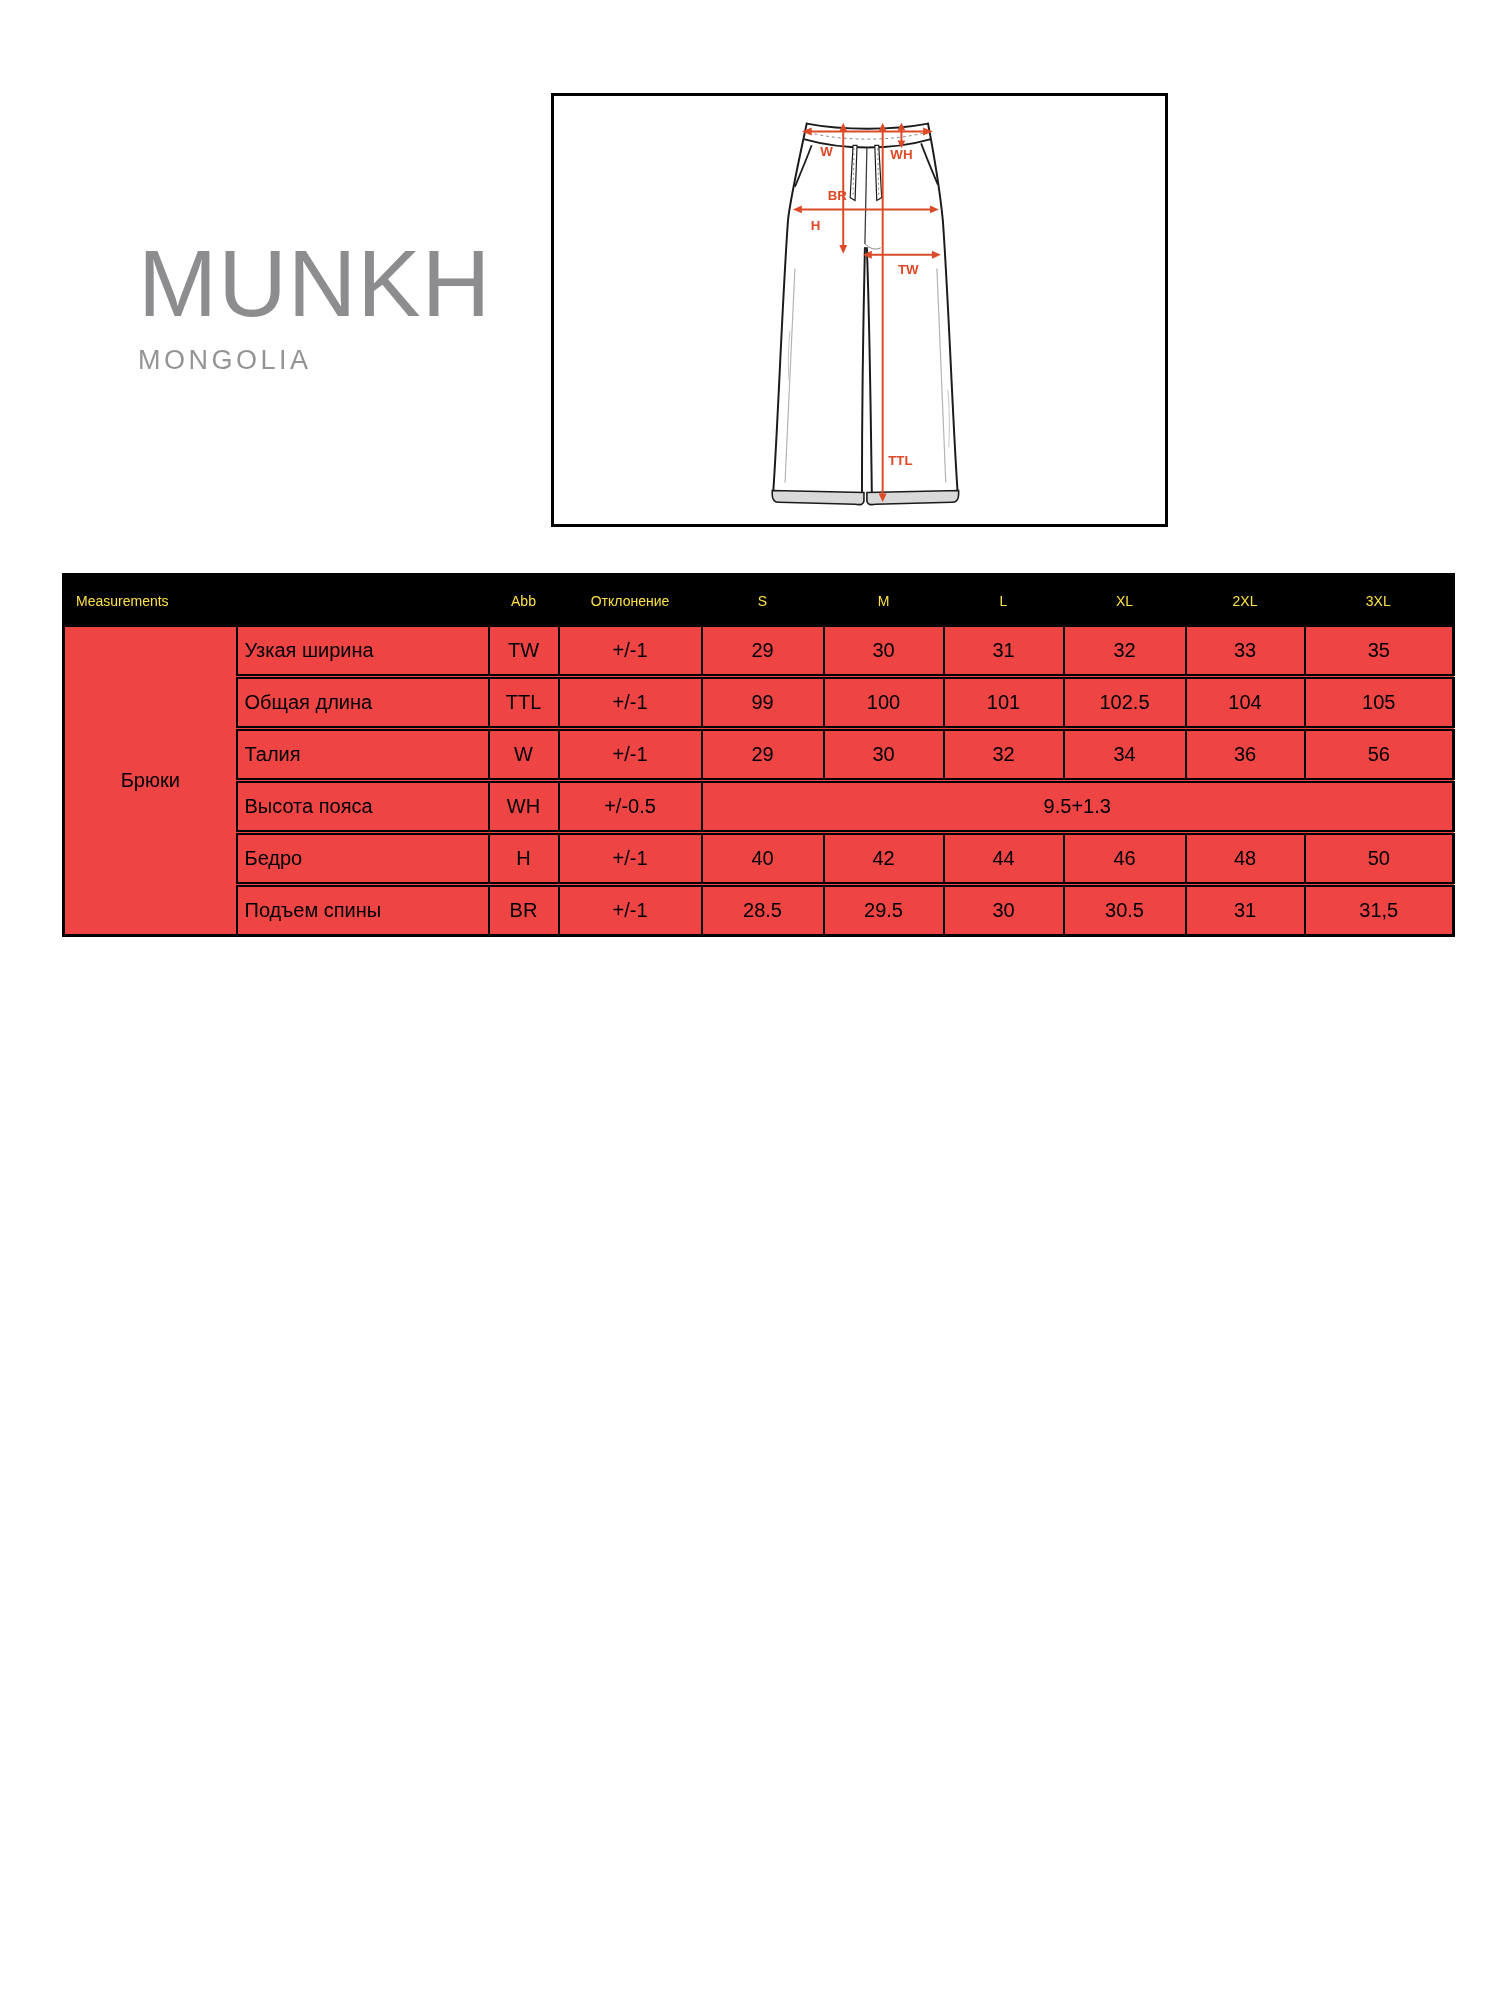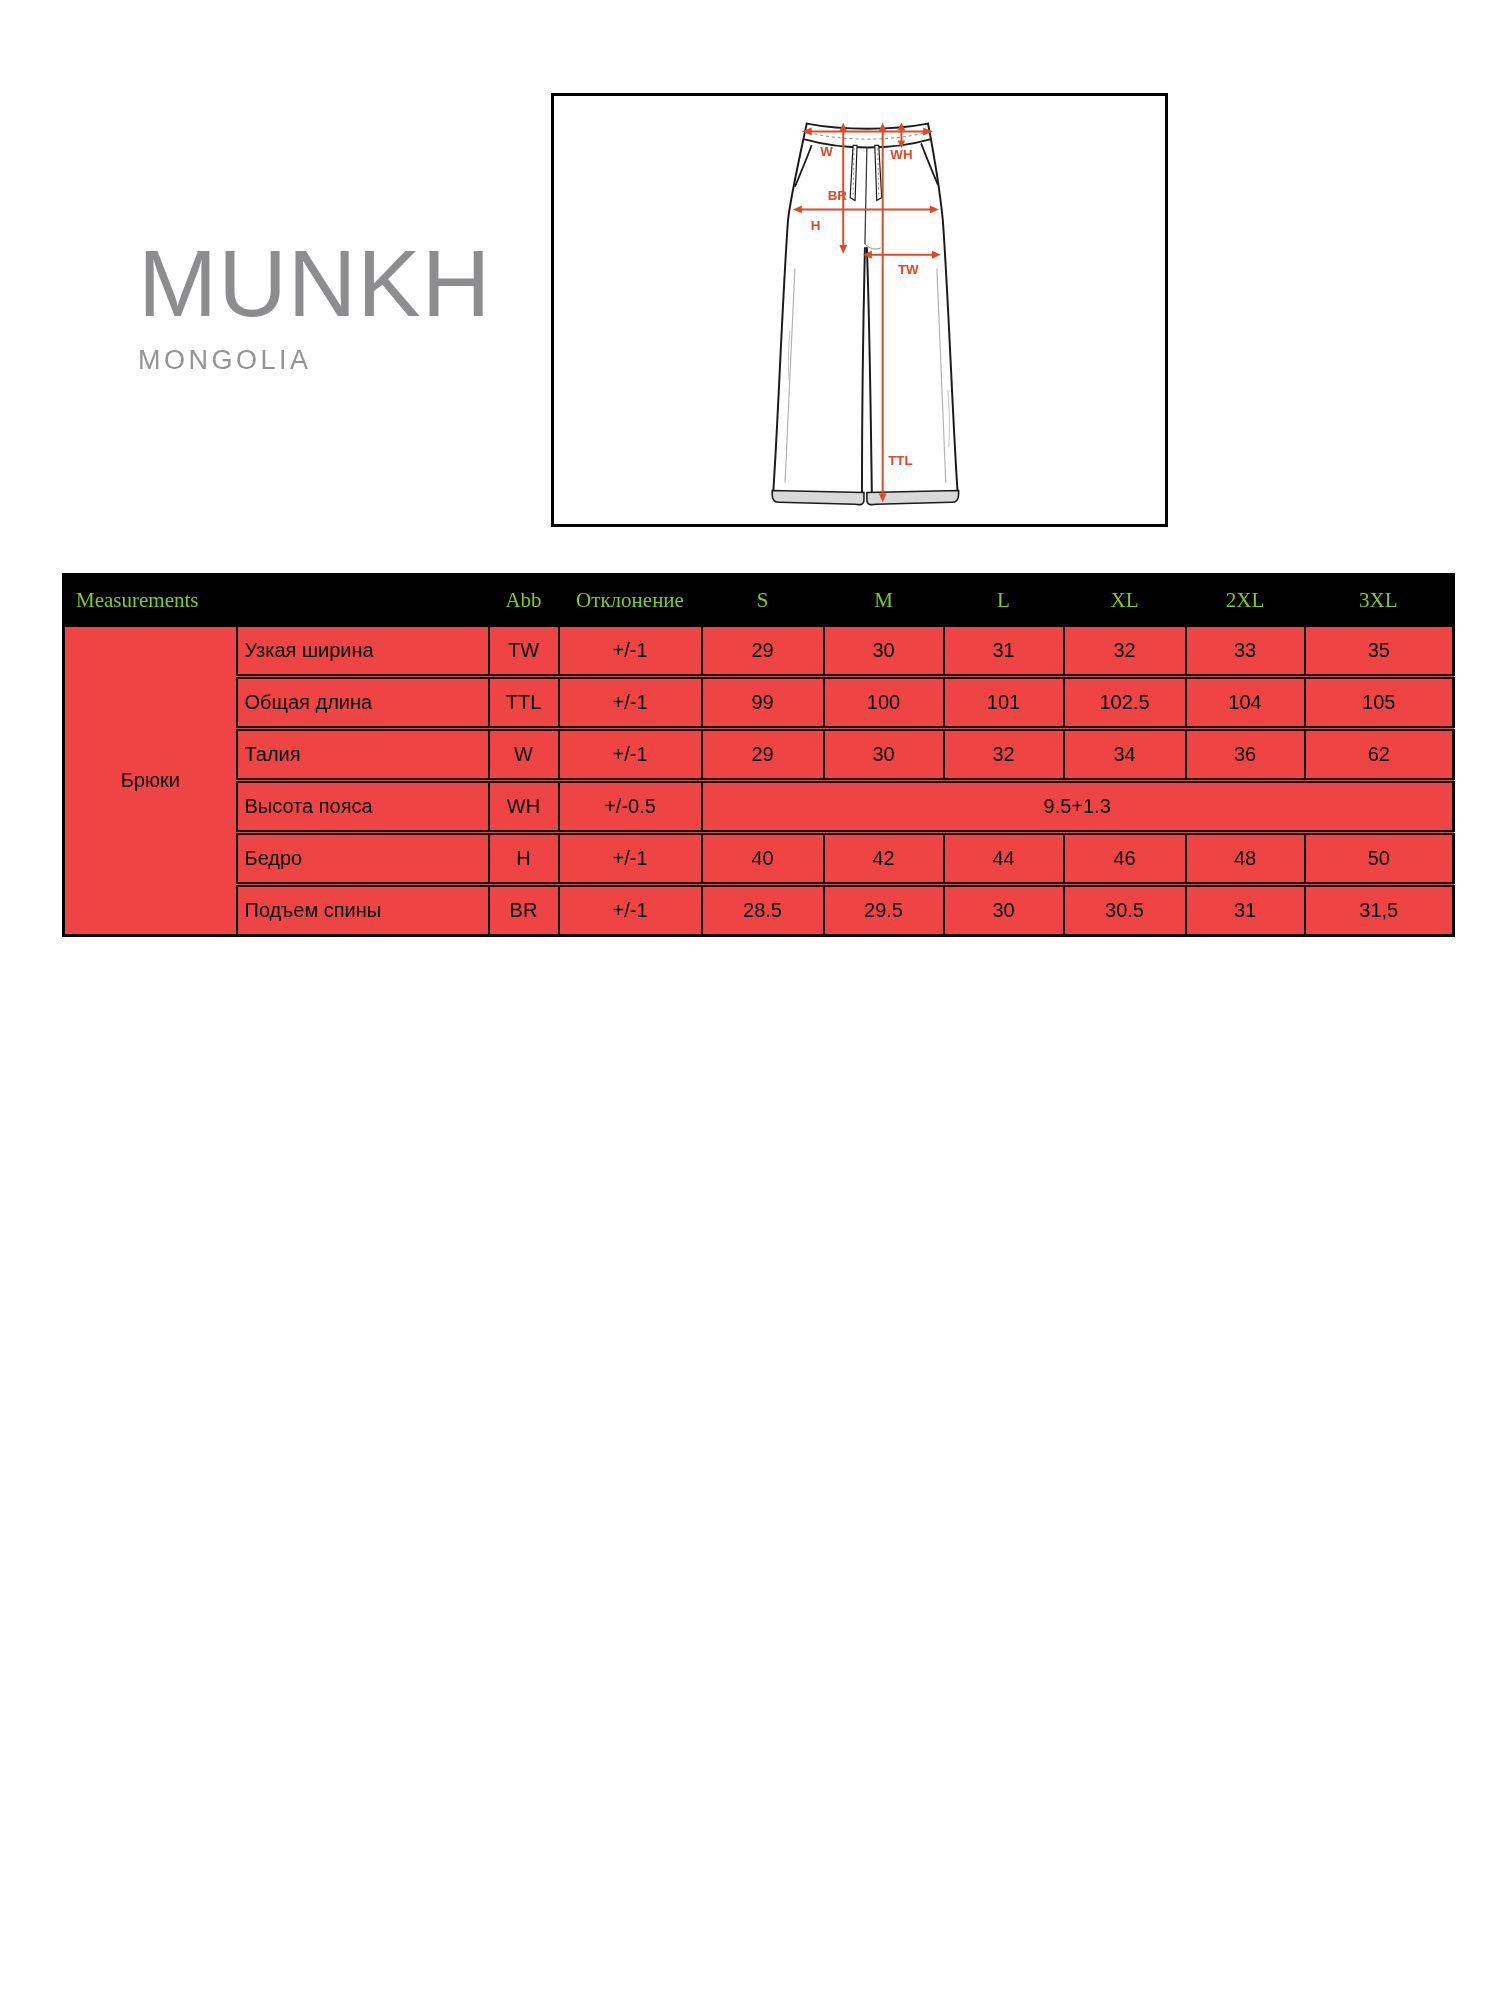--- a/index.html
+++ b/index.html
@@ -13,22 +13,22 @@
 
   
   .drawing-box{position:absolute;left:551px;top:93px;width:617px;height:434px;
                border:3px solid #000;box-sizing:border-box;background:#fff;}
   .drawing-box svg{position:absolute;left:0;top:0;width:611px;height:428px;}
 
   
   table.size-table{position:absolute;left:62px;top:573px;width:1390px;
                    border-collapse:collapse;table-layout:fixed;
                    border:3px solid #000;font-size:20px;}
-  table.size-table th{background:#000;color:#84cc16;font-weight:400;height:49px;
-                      font-size:21px;text-align:center;padding:0;border:0;font-family:Liberation Serif, serif;}
+  table.size-table th{background:#000;color:#fde047;font-weight:400;height:49px;
+                      font-size:14px;text-align:center;padding:0;border:0;}
   table.size-table th.h-measure{text-align:left;padding-left:11px;}
   table.size-table td{height:47px;text-align:center;vertical-align:middle;
                       border:2px solid #000;padding:0;background:#ef4444;}
   table.size-table td.name-cell{text-align:left;padding-left:7px;}
   table.size-table tbody tr + tr td{border-top:5px double #000;}
   table.size-table td.group-cell{border-top:2px solid #000;}
 </style>
 </head>
 <body>
 
@@ -155,21 +155,21 @@
         </tr>
         <tr>
           <td class="name-cell">Талия</td>
           <td>W</td>
           <td>+/-1</td>
           <td>29</td>
           <td>30</td>
           <td>32</td>
           <td>34</td>
           <td>36</td>
-          <td>62</td>
+          <td>56</td>
         </tr>
         <tr>
           <td class="name-cell">Высота пояса</td>
           <td>WH</td>
           <td>+/-0.5</td>
           <td colspan="6">9.5+1.3</td>
         </tr>
         <tr>
           <td class="name-cell">Бедро</td>
           <td>H</td>

